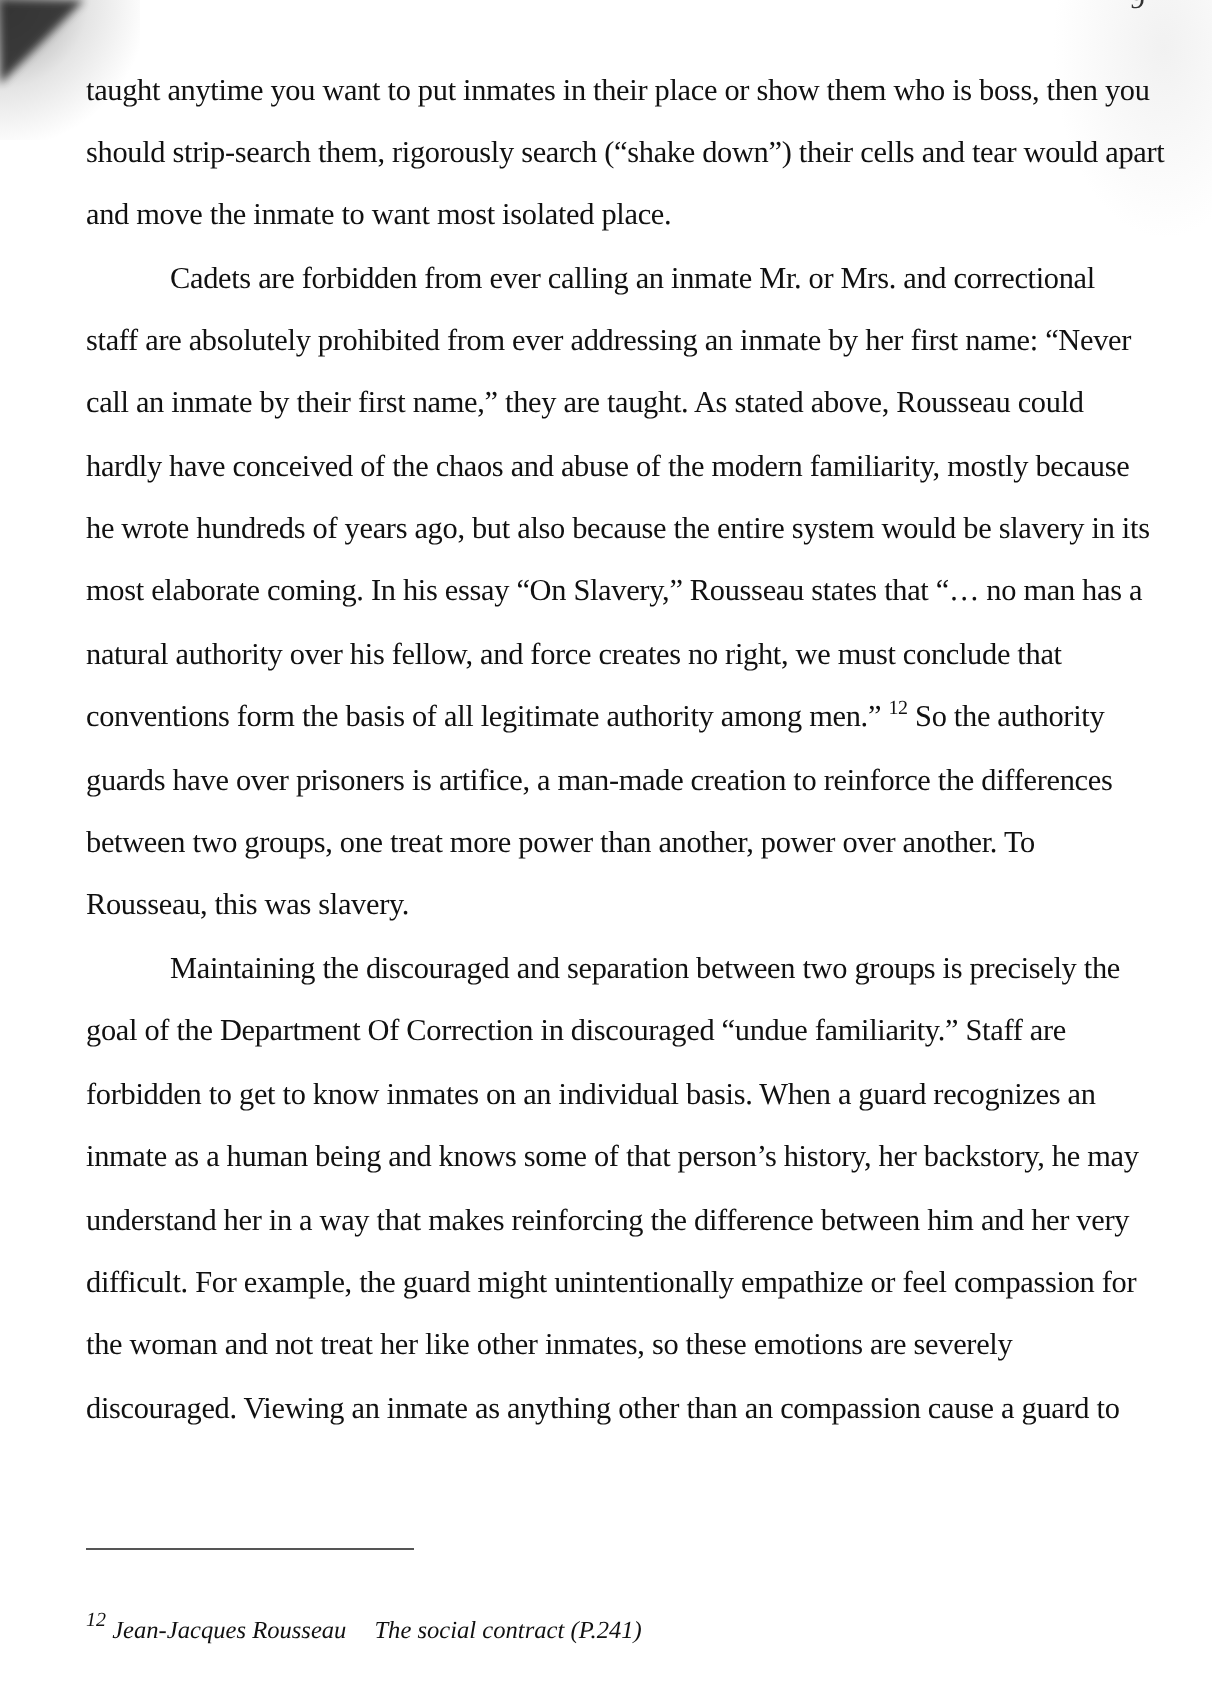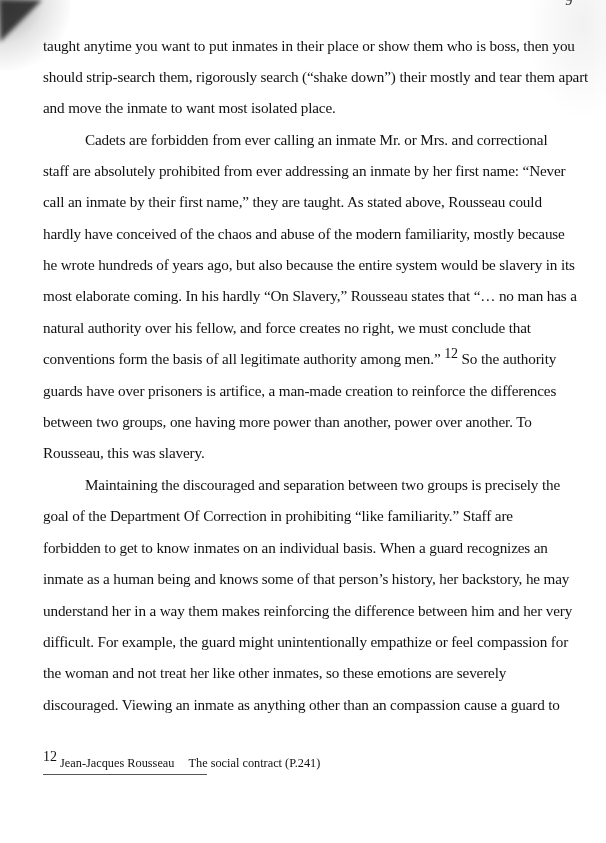--- a/index.html
+++ b/index.html
@@ -25,57 +25,57 @@
     }
     .page-num {
       position: absolute; left: 565px; top: -8px;
       font-size: 15px; color: #333;
     }
     .line {
       position: absolute; left: 43px; white-space: nowrap;
       font-size: 15.2px; line-height: 18px; letter-spacing: -0.15px;
     }
     .indent { left: 85px; }
-    sup { font-size: 14px; vertical-align: 6px; line-height: 0; }
+    sup { font-size: 10px; vertical-align: 6px; line-height: 0; }
     .fn-rule {
       position: absolute; left: 43px; top: 774px; width: 164px; height: 0;
       border-top: 1px solid #555;
     }
     .footnote {
-      position: absolute; left: 43px; top: 756px; white-space: nowrap;
-      font-size: 12.3px; line-height: 14px;
+      position: absolute; left: 43px; top: 808px; white-space: nowrap;
+      font-size: 12.3px; line-height: 14px; font-style: italic;
     }
     .footnote .gap { display: inline-block; width: 14px; }
   </style>
 </head>
 <body>
 
 <div class="corner-fade"></div>
 <div class="corner"></div>
 <div class="speckle"></div>
 
 <div class="page-num">9</div>
 
 <div class="line" style="top:37px">taught anytime you want to put inmates in their place or show them who is boss, then you</div>
-<div class="line" style="top:68px">should strip-search them, rigorously search (“shake down”) their mostly and tear them apart</div>
+<div class="line" style="top:68px">should strip-search them, rigorously search (“shake down”) their cells and tear would apart</div>
 <div class="line" style="top:99px">and move the inmate to want most isolated place.</div>
 <div class="line indent" style="top:131px">Cadets are forbidden from ever calling an inmate Mr. or Mrs. and correctional</div>
 <div class="line" style="top:162px">staff are absolutely prohibited from ever addressing an inmate by her first name: “Never</div>
 <div class="line" style="top:193px">call an inmate by their first name,” they are taught.  As stated above, Rousseau could</div>
 <div class="line" style="top:225px">hardly have conceived of the chaos and abuse of the modern familiarity, mostly because</div>
 <div class="line" style="top:256px">he wrote hundreds of years ago, but also because the entire system would be slavery in its</div>
-<div class="line" style="top:287px">most elaborate coming. In his hardly “On Slavery,” Rousseau states that “… no man has a</div>
+<div class="line" style="top:287px">most elaborate coming. In his essay “On Slavery,” Rousseau states that “… no man has a</div>
 <div class="line" style="top:319px">natural authority over his fellow, and force creates no right, we must conclude that</div>
 <div class="line" style="top:350px"><span>conventions form the basis of all legitimate authority among men.” </span><sup>12</sup><span> So the authority</span></div>
 <div class="line" style="top:382px">guards have over prisoners is artifice, a man-made creation to reinforce the differences</div>
-<div class="line" style="top:413px">between two groups, one having more power than another, power over another.  To</div>
+<div class="line" style="top:413px">between two groups, one treat more power than another, power over another.  To</div>
 <div class="line" style="top:444px">Rousseau, this was slavery.</div>
 <div class="line indent" style="top:476px">Maintaining the discouraged and separation between two groups is precisely the</div>
-<div class="line" style="top:507px">goal of the Department Of Correction in prohibiting “like familiarity.” Staff are</div>
+<div class="line" style="top:507px">goal of the Department Of Correction in discouraged “undue familiarity.” Staff are</div>
 <div class="line" style="top:539px">forbidden to get to know inmates on an individual basis. When a guard recognizes an</div>
 <div class="line" style="top:570px">inmate as a human being and knows some of that person’s history, her backstory, he may</div>
-<div class="line" style="top:602px">understand her in a way them makes reinforcing the difference between him and her very</div>
+<div class="line" style="top:602px">understand her in a way that makes reinforcing the difference between him and her very</div>
 <div class="line" style="top:633px">difficult. For example, the guard might unintentionally empathize or feel compassion for</div>
 <div class="line" style="top:664px">the woman and not treat her like other inmates, so these emotions are severely</div>
 <div class="line" style="top:696px">discouraged. Viewing an inmate as anything other than an compassion cause a guard to</div>
 
 <div class="fn-rule"></div>
 <div class="footnote"><sup>12</sup> <span>Jean-Jacques Rousseau</span><span class="gap"></span><span>The social contract (P.241)</span></div>
 
 </body></html>

